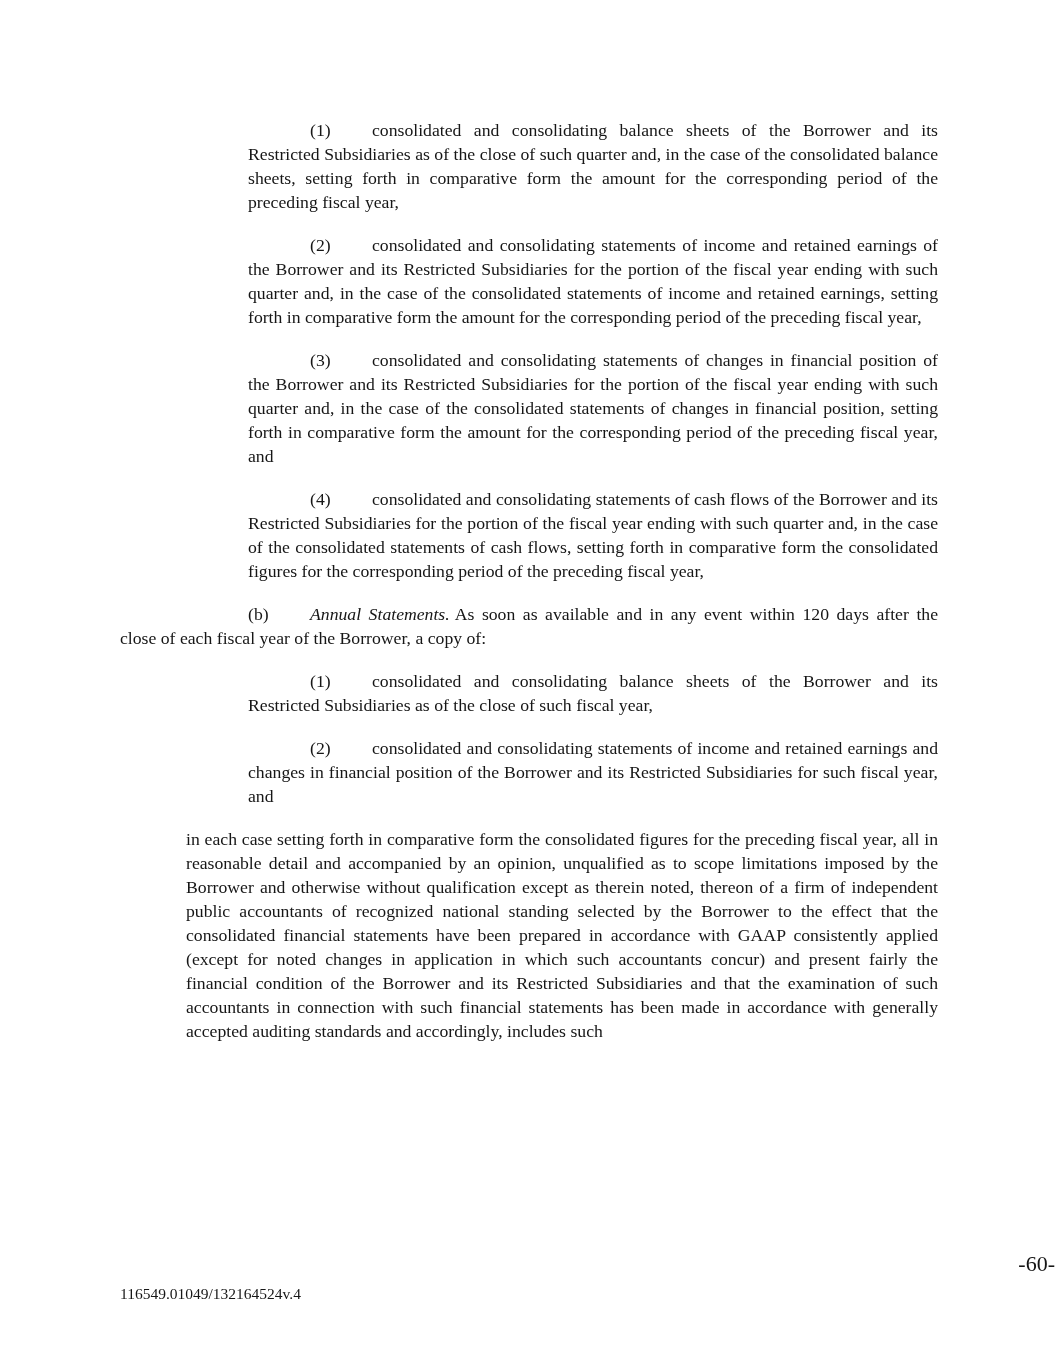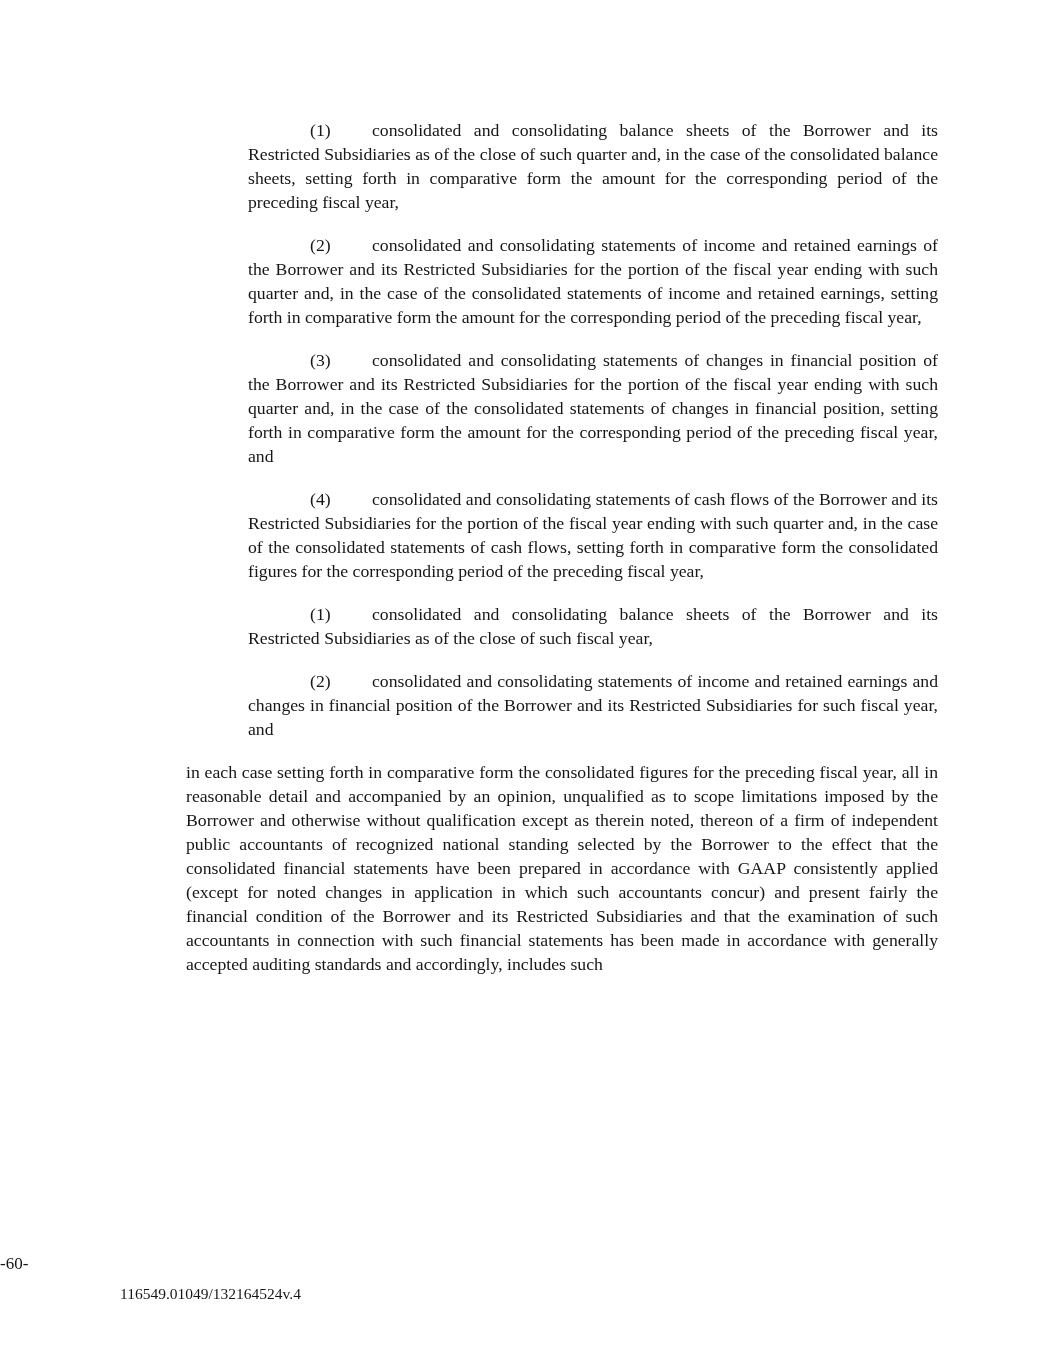--- a/index.html
+++ b/index.html
@@ -51,22 +51,22 @@
     font-style: italic;
   }
   .intro {
     padding-left: 5px;
   }
   .footer-pagenum {
     position: absolute;
     top: 1252px;
     left: 0;
     width: 1055px;
-    text-align: left;
-    font-size: 17px;
+    text-align: right;
+    font-size: 22px;
   }
   .footer-docid {
     position: absolute;
     top: 1282px;
     left: 120px;
     font-size: 15.5px;
     font-family: Liberation Serif, serif;
   }
 </style>
 </head>
@@ -76,20 +76,21 @@
 
   <p class="clause"><span class="num">(1)</span><span>consolidated and consolidating balance sheets of the Borrower and its Restricted Subsidiaries as of the close of such quarter and, in the case of the consolidated balance sheets, setting forth in comparative form the amount for the corresponding period of the preceding fiscal year,</span></p>
 
   <p class="clause"><span class="num">(2)</span><span>consolidated and consolidating statements of income and retained earnings of the Borrower and its Restricted Subsidiaries for the portion of the fiscal year ending with such quarter and, in the case of the consolidated statements of income and retained earnings, setting forth in comparative form the amount for the corresponding period of the preceding fiscal year,</span></p>
 
   <p class="clause"><span class="num">(3)</span><span>consolidated and consolidating statements of changes in financial position of the Borrower and its Restricted Subsidiaries for the portion of the fiscal year ending with such quarter and, in the case of the consolidated statements of changes in financial position, setting forth in comparative form the amount for the corresponding period of the preceding fiscal year, and</span></p>
 
   <p class="clause"><span class="num">(4)</span><span>consolidated and consolidating statements of cash flows of the Borrower and its Restricted Subsidiaries for the portion of the fiscal year ending with such quarter and, in the case of the consolidated statements of cash flows, setting forth in comparative form the consolidated figures for the corresponding period of the preceding fiscal year,</span></p>
 
 
+  <p class="para-b"><span class="num">(b)</span><span class="it">Annual Statements.</span><span class="intro">As soon as available and in any event within 120 days after the close of each fiscal year of the Borrower, a copy of:</span></p>
 
   <p class="clause"><span class="num">(1)</span><span>consolidated and consolidating balance sheets of the Borrower and its Restricted Subsidiaries as of the close of such fiscal year,</span></p>
 
   <p class="clause"><span class="num">(2)</span><span>consolidated and consolidating statements of income and retained earnings and changes in financial position of the Borrower and its Restricted Subsidiaries for such fiscal year, and</span></p>
 
 
   <p class="hang">in each case setting forth in comparative form the consolidated figures for the preceding fiscal year, all in reasonable detail and accompanied by an opinion, unqualified as to scope limitations imposed by the Borrower and otherwise without qualification except as therein noted, thereon of a firm of independent public accountants of recognized national standing selected by the Borrower to the effect that the consolidated financial statements have been prepared in accordance with GAAP consistently applied (except for noted changes in application in which such accountants concur) and present fairly the financial condition of the Borrower and its Restricted Subsidiaries and that the examination of such accountants in connection with such financial statements has been made in accordance with generally accepted auditing standards and accordingly, includes such</p>
 
 </div>
 

